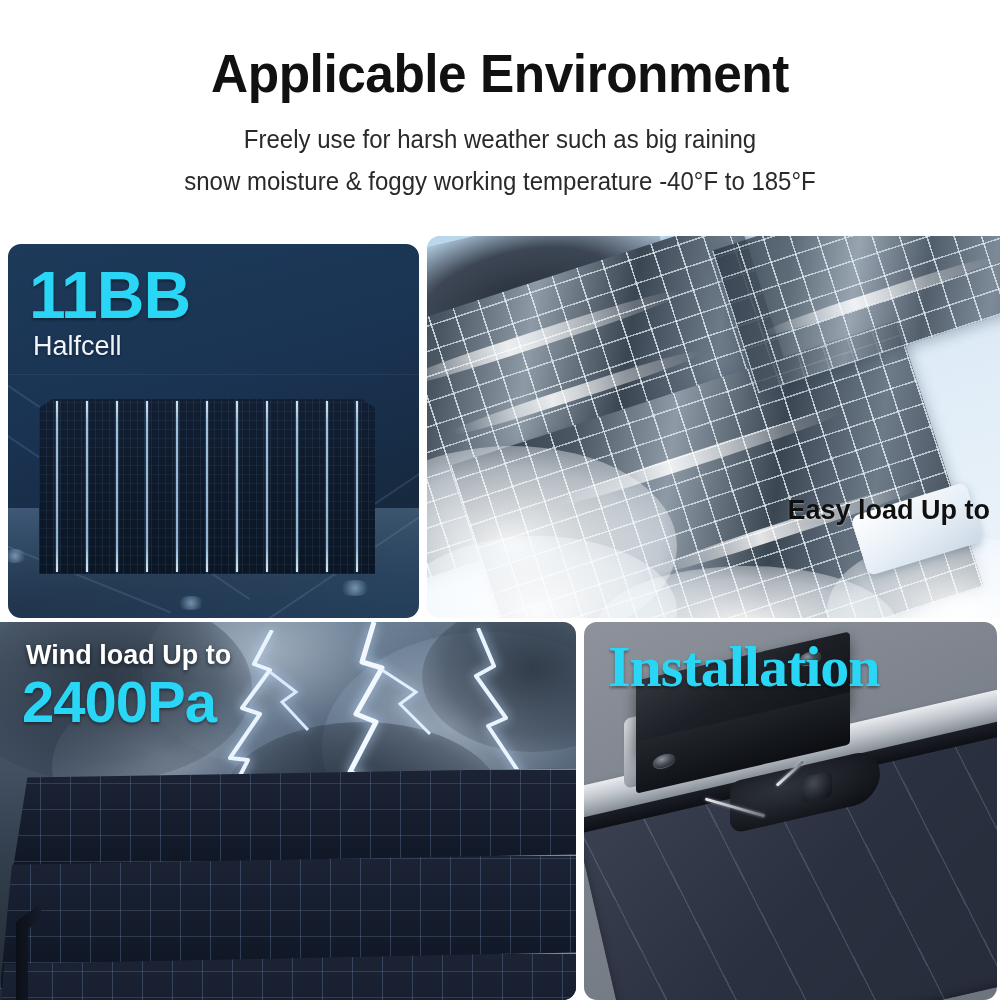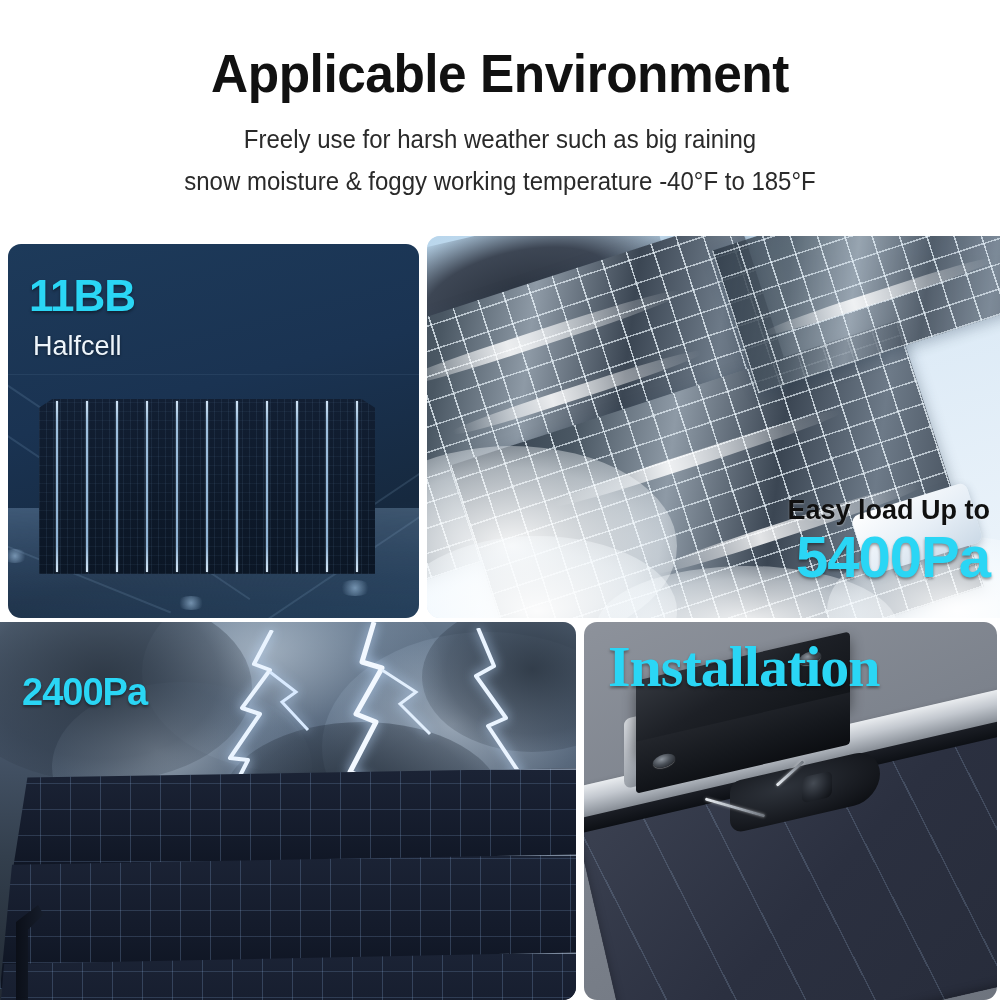--- a/index.html
+++ b/index.html
@@ -199,31 +199,31 @@
   
   .cap { position:absolute; z-index:5; line-height:1.0; white-space:nowrap; }
   .cap-big {
     font-weight:bold;
     color:#2ad6f5;
     text-shadow:0 2px 3px rgba(0,0,0,0.40);
     letter-spacing:-1px;
   }
   .cap-small { font-weight:bold; }
 
-  #cap-11bb        { left:29px;  top:262px; font-size:44px;margin-top:12px; }
+  #cap-11bb        { left:29px;  top:262px; font-size:66px; }
   #cap-halfcell    { left:33px;  top:333px; font-size:27px; color:#eef5fb; font-weight:400;
                      text-shadow:0 1px 3px rgba(0,0,0,0.45); }
 
   #cap-snow-label  { right:17px; top:261px; font-size:27px; color:#101010;
                      text-shadow:0 1px 2px rgba(255,255,255,0.35); }
   #cap-5400        { right:17px; top:292px; font-size:58px; }
 
   #cap-wind-label  { left:26px;  top:642px; font-size:27px; color:#ffffff;
                      text-shadow:0 2px 4px rgba(0,0,0,0.55); }
-  #cap-2400        { left:22px;  top:673px; font-size:38px; }
+  #cap-2400        { left:22px;  top:673px; font-size:58px; }
 
   #cap-install     { left:608px; top:638px; font-size:58px;font-family:Liberation Serif, serif; }
   #cap-easy        { left:611px; top:696px; font-size:27px; color:#ffffff;
                      text-shadow:0 2px 4px rgba(0,0,0,0.5); }
 </style>
 </head>
 <body>
 
 <div id="header">
   <div id="page-title">Applicable Environment</div>
@@ -276,21 +276,20 @@
     <div class="snow-streak" style="left:330px;top:55px;width:240px;height:12px;transform:rotate(-18deg);"></div>
 
     <div class="snow-drift" style="left:-80px;top:210px;width:330px;height:200px;"></div>
     <div class="snow-drift" style="left:-30px;top:300px;width:280px;height:150px;"></div>
     <div class="snow-drift" style="left:170px;top:330px;width:300px;height:120px;"></div>
     <div class="snow-drift" style="left:400px;top:300px;width:260px;height:150px;"></div>
 
     <div class="snow-block" style="left:430px;top:262px;width:120px;height:62px;transform:rotate(-17deg);"></div>
 
     <div id="cap-snow-label" class="cap cap-small">Easy load Up to</div>
-    <div id="cap-5400" class="cap cap-big">5400Pa</div>
   </div>
 
   <div id="panel-windload" class="panel">
     <div class="cloud" style="left:150px;top:-50px;width:300px;height:200px;"></div>
     <div class="cloud" style="left:330px;top:10px;width:330px;height:230px;"></div>
     <div class="cloud" style="left:60px;top:60px;width:260px;height:170px;"></div>
     <div class="darkcloud" style="left:-40px;top:-30px;width:300px;height:190px;"></div>
     <div class="darkcloud" style="left:230px;top:100px;width:280px;height:160px;"></div>
     <div class="darkcloud" style="left:430px;top:-20px;width:220px;height:150px;"></div>
 
@@ -305,20 +304,21 @@
     <svg class="bolt" style="left:440px;top:6px;width:140px;height:215px;" viewBox="0 0 140 215">
       <polyline points="46,0 62,38 44,48 74,90 56,98 88,146 68,154 96,210" fill="none" stroke="#eaf4ff" stroke-width="4" stroke-linejoin="round"></polyline>
     </svg>
 
     <div class="array-row" style="left:18px;top:146px;width:580px;height:120px;clip-path:polygon(3% 8%,100% 0,100% 72%,0 100%);"></div>
     <div class="array-row" style="left:8px;top:232px;width:600px;height:135px;clip-path:polygon(2% 8%,100% 0,100% 76%,0 100%);"></div>
     <div class="array-row" style="left:0px;top:330px;width:610px;height:150px;clip-path:polygon(2% 8%,100% 0,100% 80%,0 100%);"></div>
 
     <div id="array-leg"></div>
 
+    <div id="cap-wind-label" class="cap cap-small" style="left:34px;top:20px;">Wind load Up to</div>
     <div id="cap-2400" class="cap cap-big" style="left:30px;top:51px;">2400Pa</div>
   </div>
 
   <div id="panel-installation" class="panel">
     <div id="inst-glass"></div>
     <div id="inst-rail"></div>
     <div id="inst-rail-dark"></div>
 
     <div id="bracket-clamp"></div>
     <div id="bracket-lip"></div>

